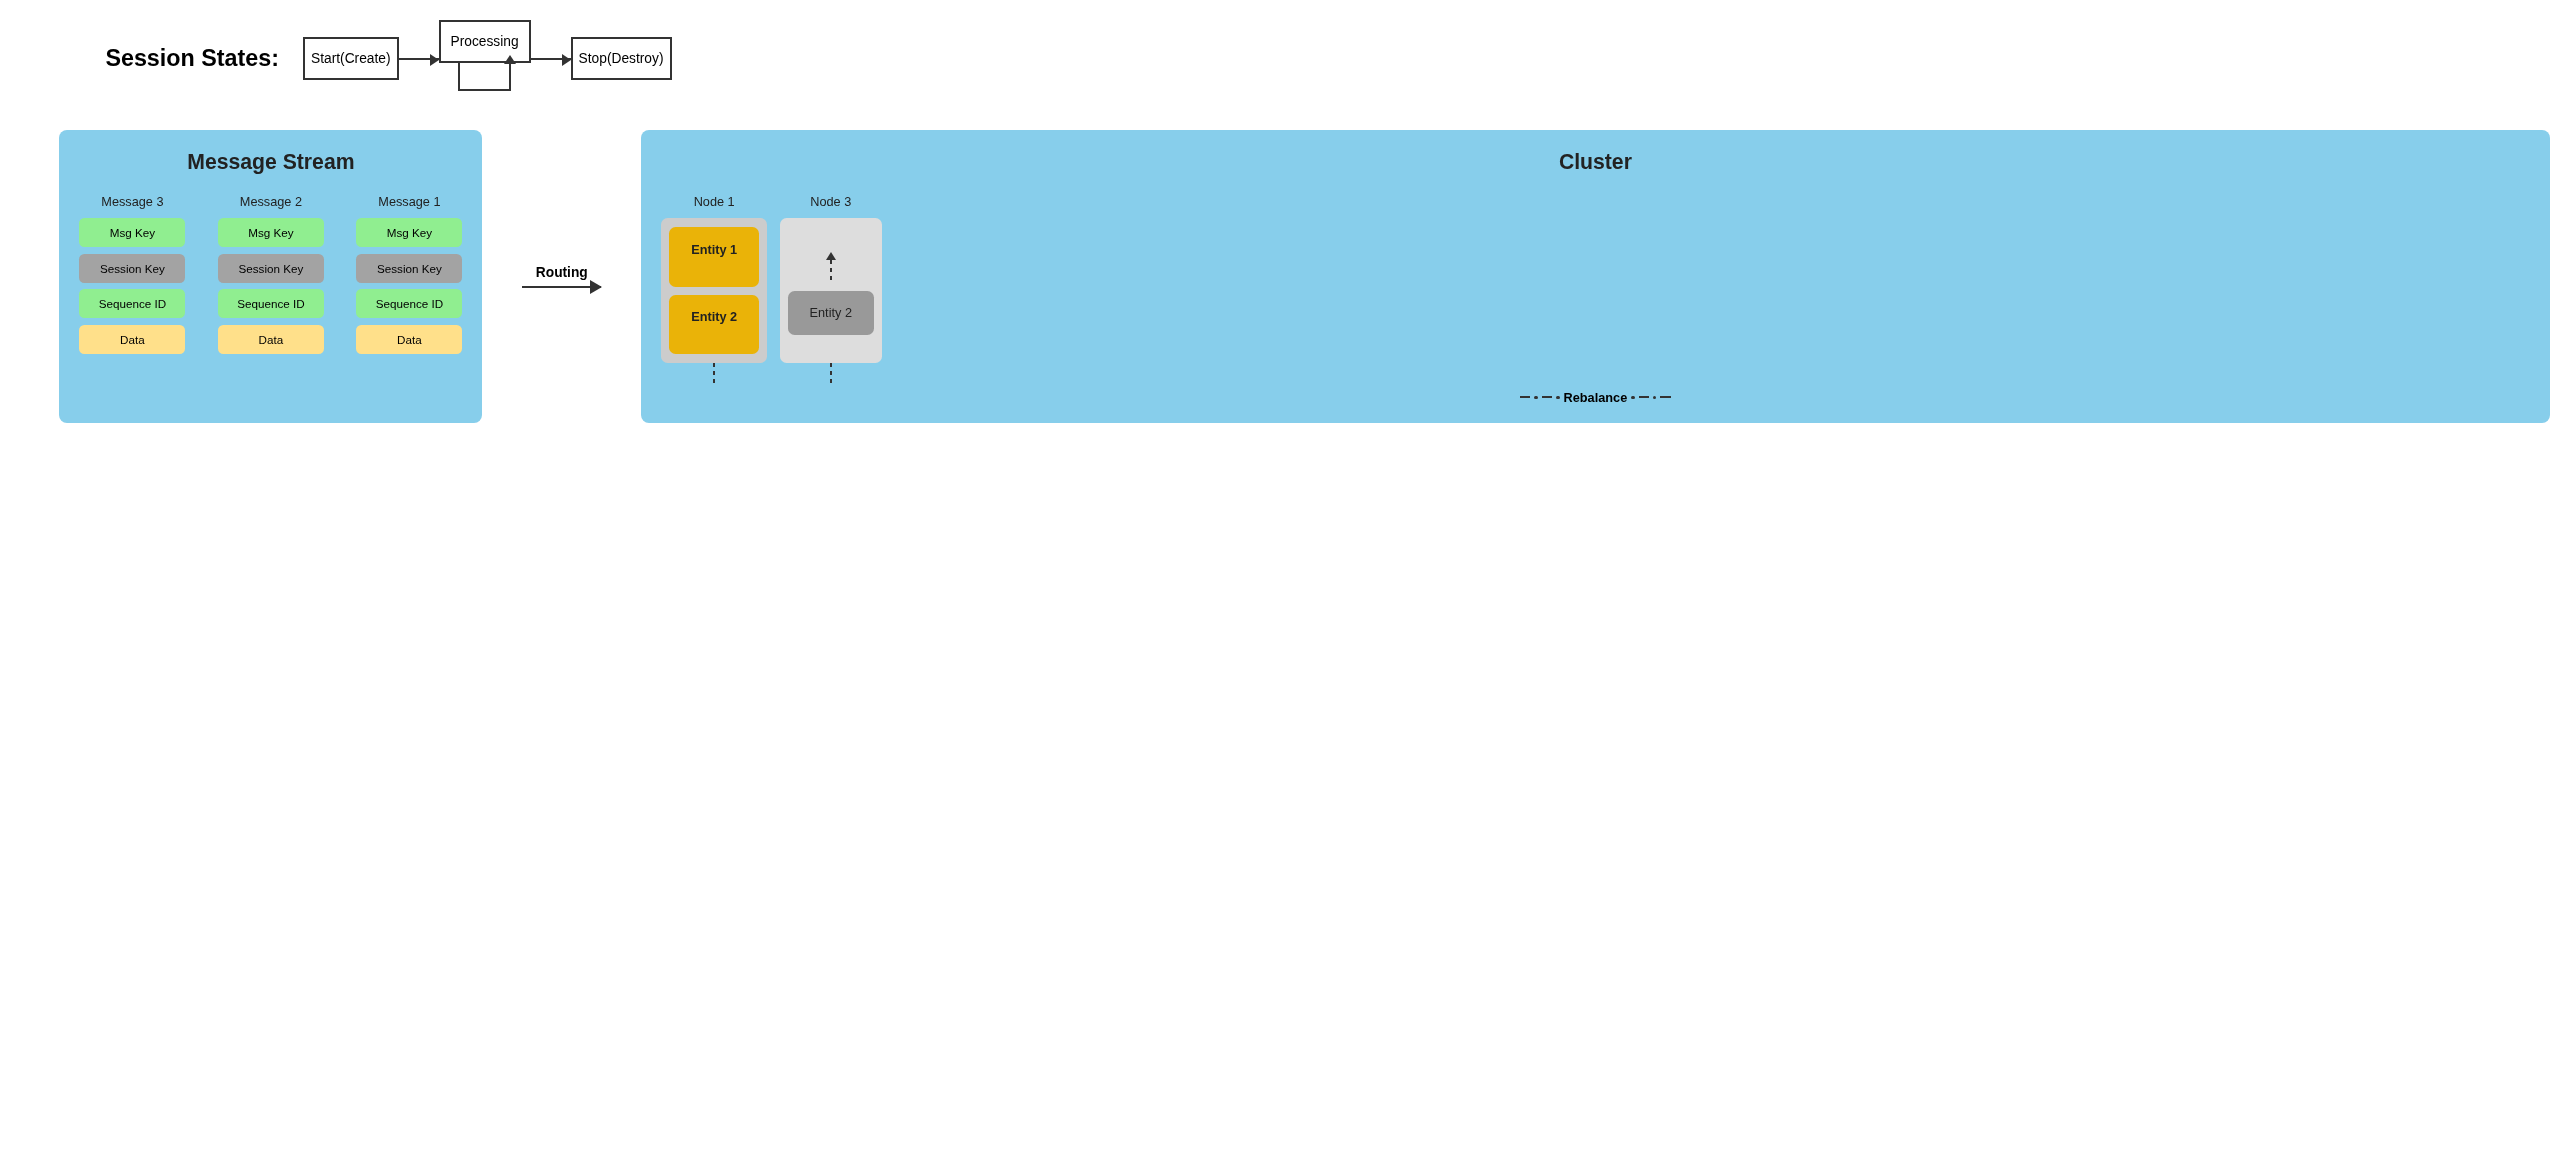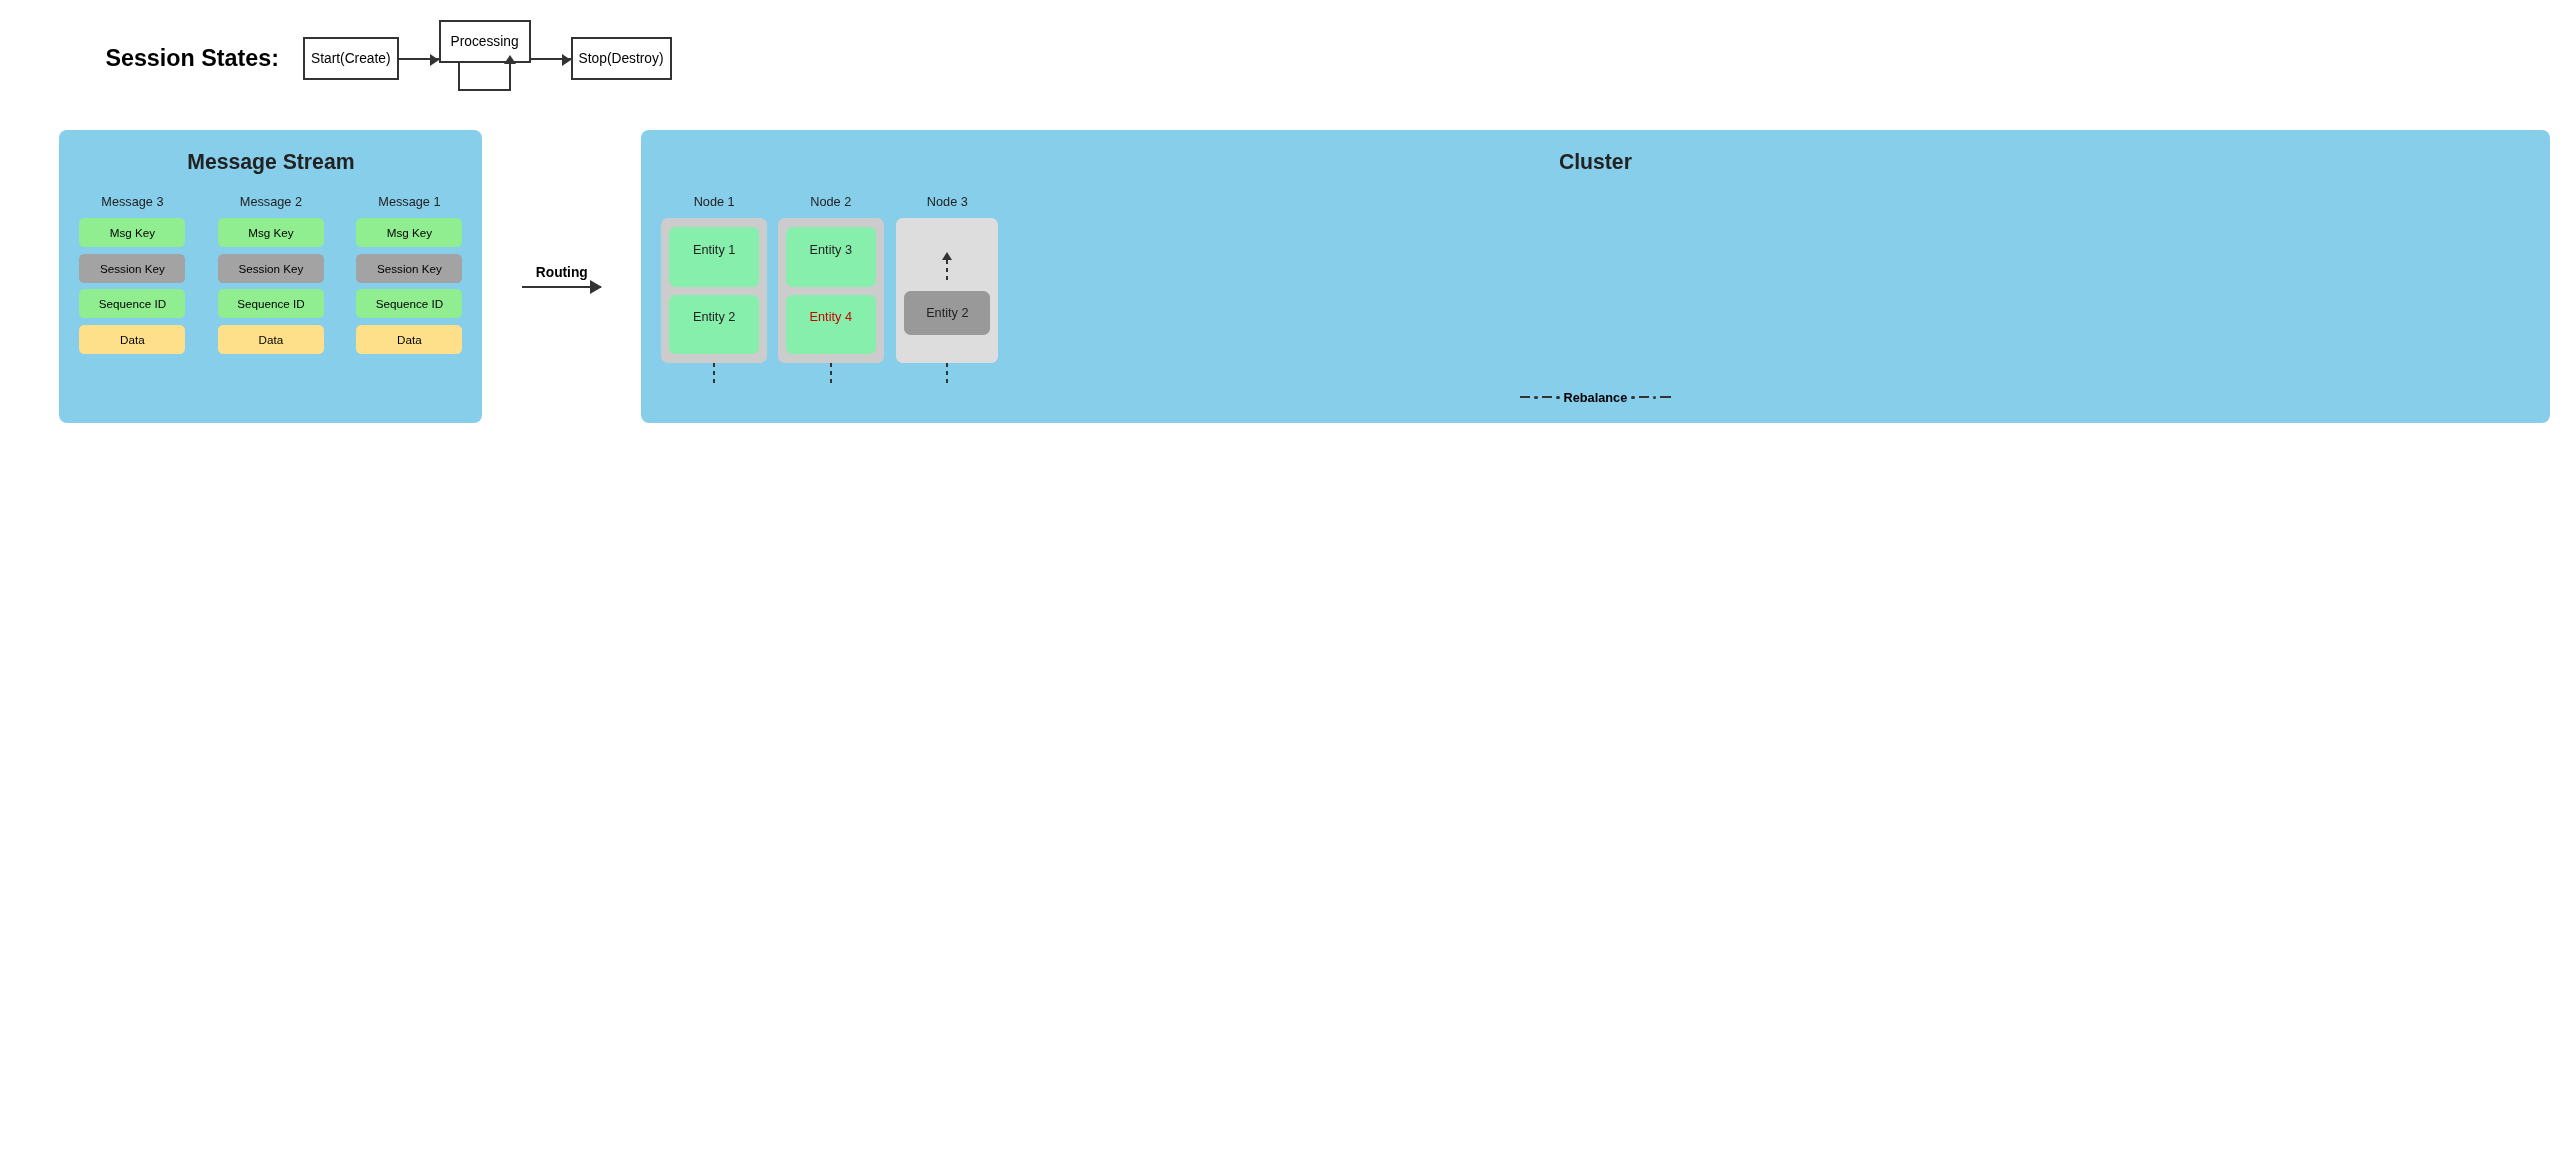--- a/index.html
+++ b/index.html
@@ -181,27 +181,27 @@
     .node-inner {
       background: #ccc;
       border-radius: 6.6px;
       padding: 9.2px 8px;
       display: flex;
       flex-direction: column;
       gap: 8px;
       min-height: 145px;
     }
     .entity-box {
-      background: #86efac;
+      background: #eab308;
       border-radius: 6.6px;
       padding: 14.5px 9.2px;
       text-align: center;
       font-size: 1.2rem;
       color: #222;
-      font-weight: normal;
+      font-weight: bold;
       flex: 1;
     }
     .entity-box.red-text {
       color: #cc0000;
     }
 
     
     .node-3-inner {
       background: #ddd;
       border-radius: 6.6px;
@@ -375,33 +375,20 @@
             <span>Entity 1</span>
           </div>
           <div class="entity-box">
             <span>Entity 2</span>
           </div>
         </div>
 
         <div class="dashed-down"></div>
       </div>
 
-      <div class="node-column">
-        <div class="node-title">Node 2</div>
-        <div class="node-inner">
-          <div class="entity-box">
-            <span>Entity 3</span>
-          </div>
-          <div class="entity-box red-text">
-            <span>Entity 4</span>
-          </div>
-        </div>
-
-        <div class="dashed-down"></div>
-      </div>
 
       <div class="node-column node-3-wrapper">
         <div class="node-title">Node 3</div>
         <div class="node-3-inner">
 
           <div class="up-arrow-container">
             <div class="arrow-up-head"></div>
             <div class="dashed-up-line"></div>
           </div>
           <div class="node-3-entity">

